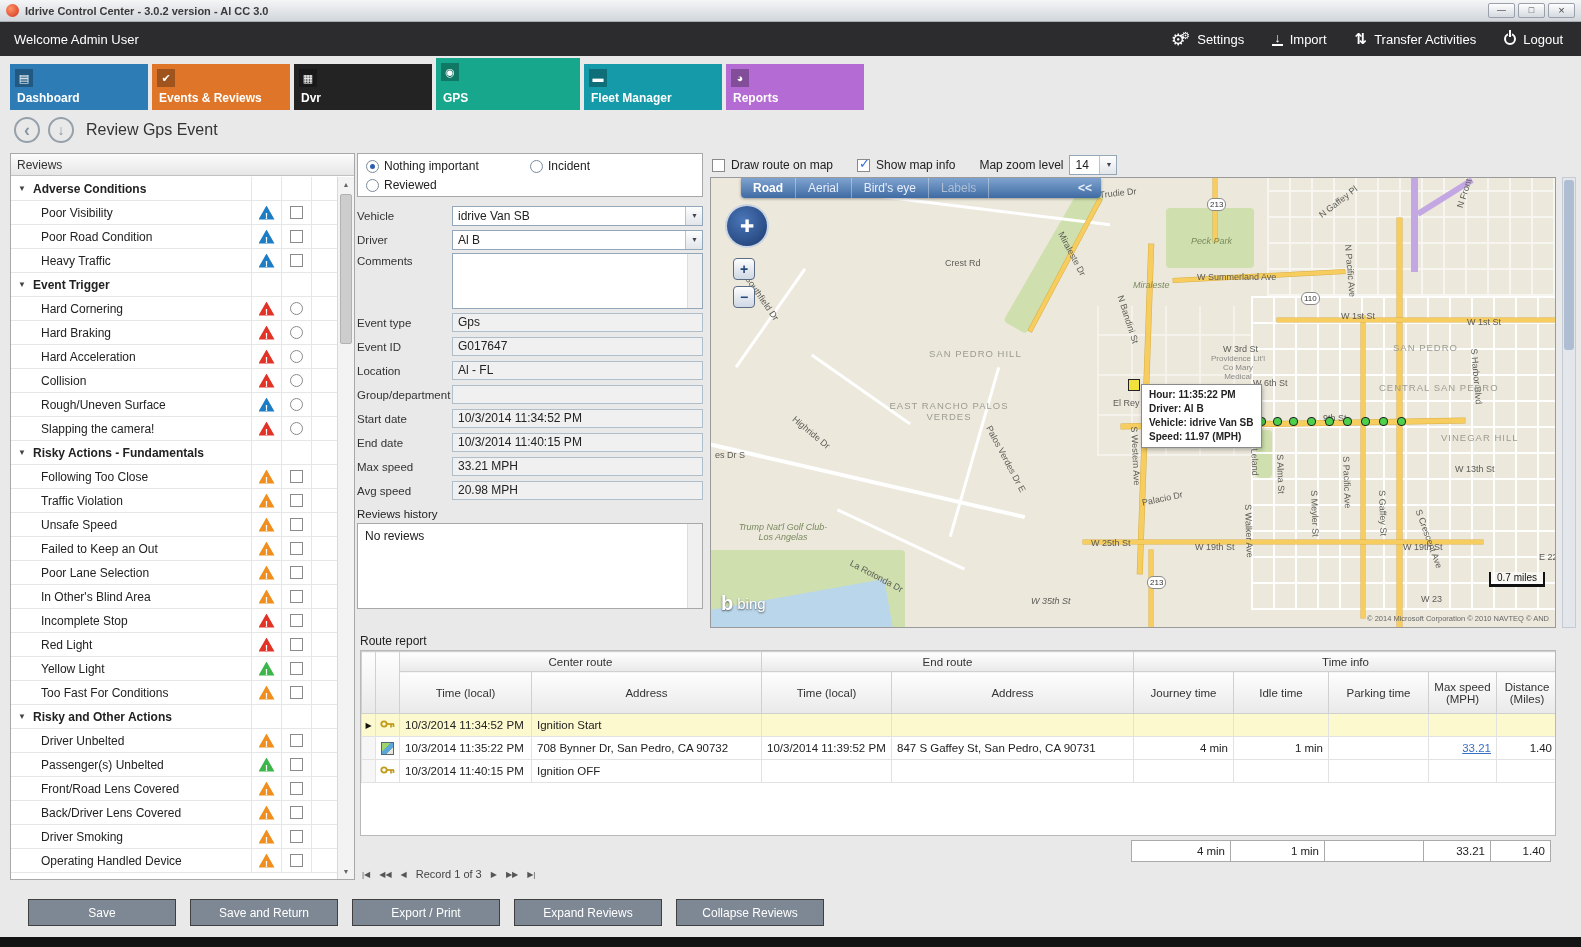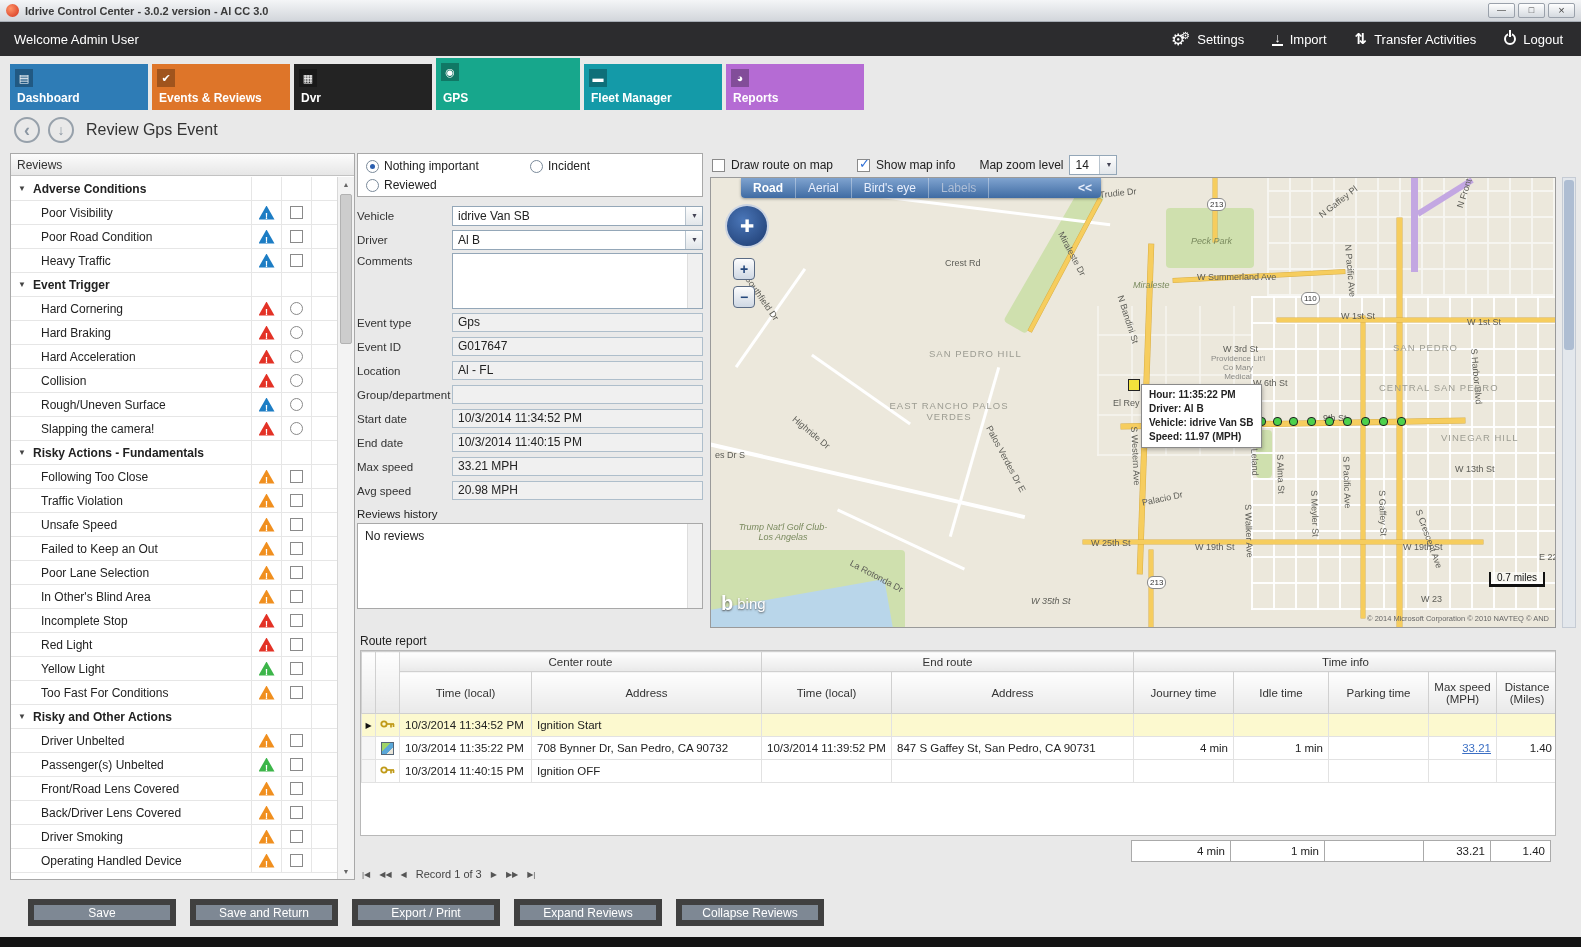--- a/index.html
+++ b/index.html
@@ -167,21 +167,21 @@
             background:linear-gradient(135deg,#9fd468 0 40%,#5aa7d8 40% 70%,#e8e4d8 70%)}
   a.speedlink{color:#3b6fc4}
   .rr-summary{position:absolute;left:1132px;top:840px;display:flex}
   .sumcell{height:22px;border:1px solid #aaa;background:#fff;font-size:11.5px;display:flex;align-items:center;
            justify-content:flex-end;padding:0 5px;margin-left:-1px}
   .rr-pager{position:absolute;left:362px;top:868px;display:flex;align-items:center;gap:9px;font-size:11px;color:#444}
   .pgbtn{font-size:8px;color:#555}
 
   
   .footer-btns{position:absolute;left:28px;top:899px;display:flex;gap:14px}
-  .fbtn{width:148px;height:27px;background:#7e8894;border:6px solid #404040;color:#fff;font-size:12px;
+  .fbtn{width:148px;height:27px;background:#7e8894;border:1px solid #404040;color:#fff;font-size:12px;
         display:flex;align-items:center;justify-content:center}
   .bottom-strip{position:absolute;left:0;bottom:0;width:100%;height:10px;background:#141414}
 </style>
 </head>
 <body>
 
 <div class="app">
 
   <div class="titlebar">
     <span class="app-logo"></span>

